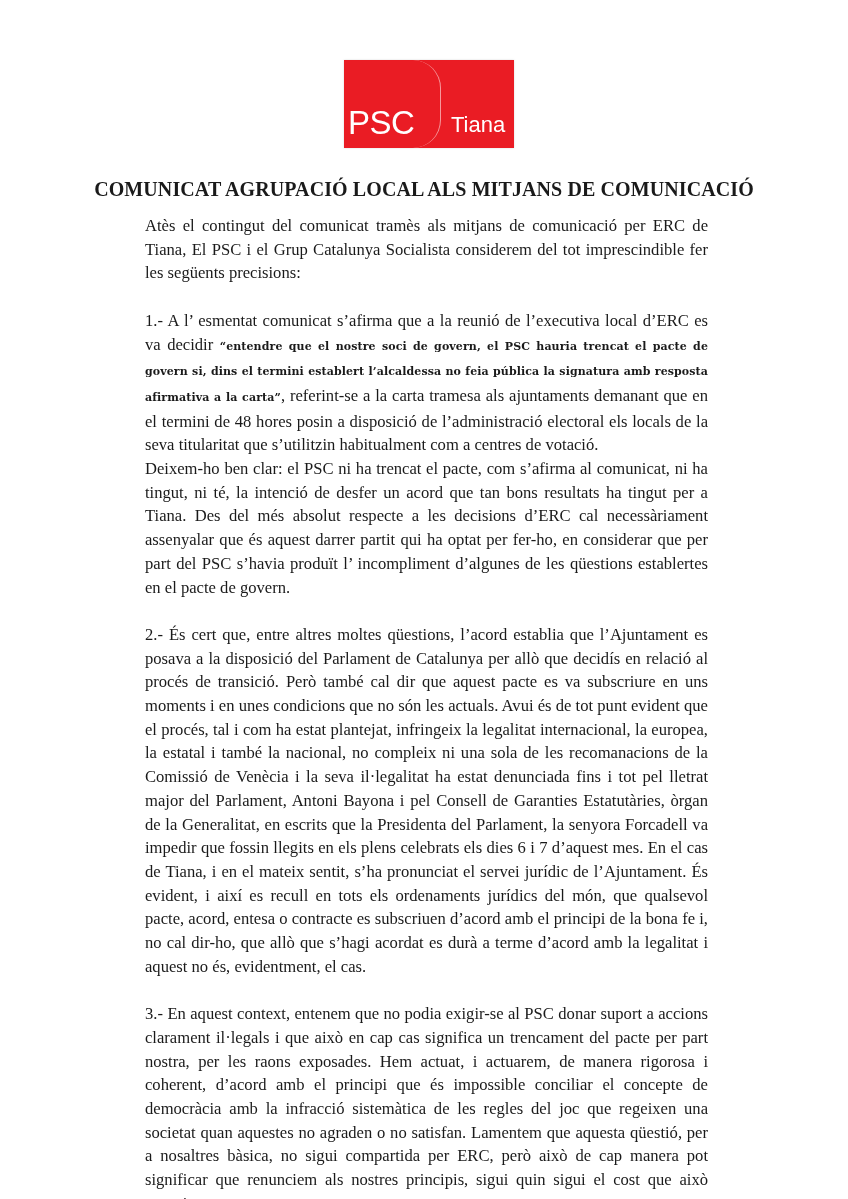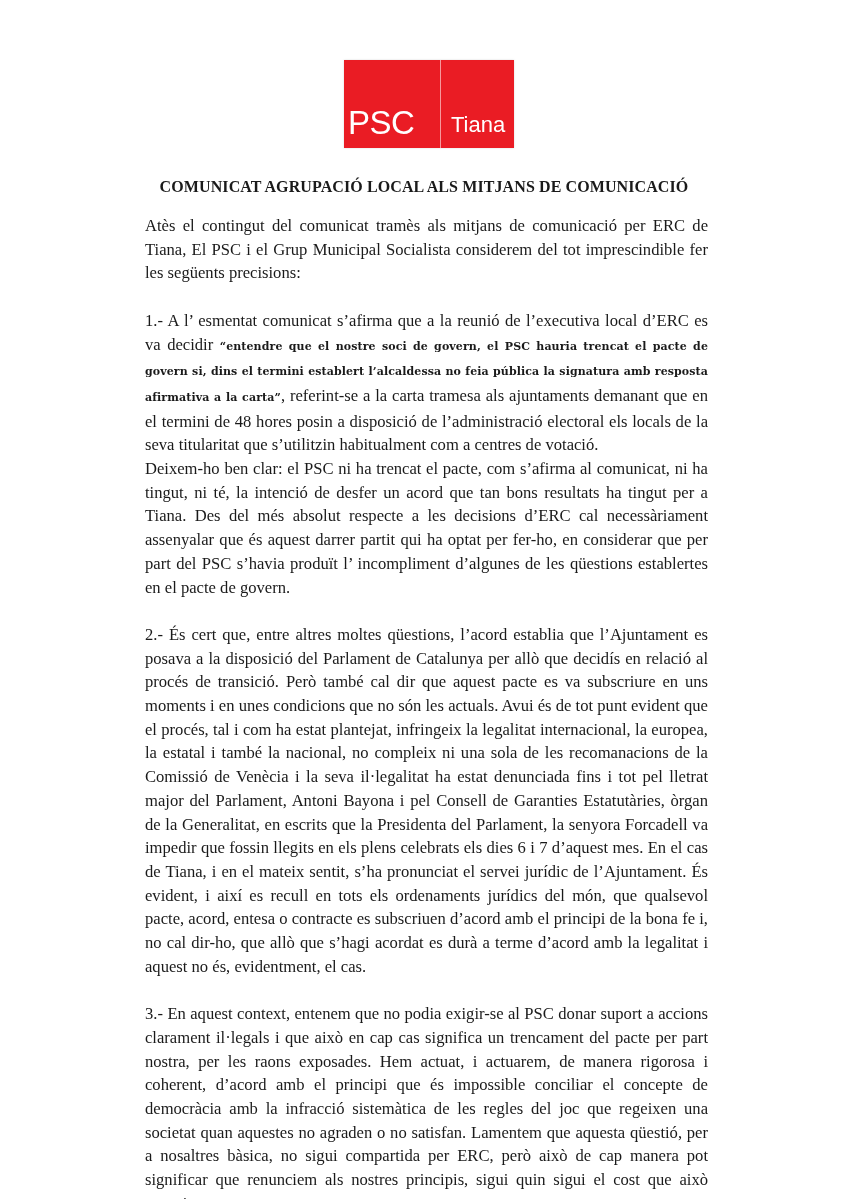--- a/index.html
+++ b/index.html
@@ -23,20 +23,21 @@
       height: 88px;
       background: #ea1c24;
       display: flex;
       box-shadow: 0 0 2px rgba(0,0,0,0.15);
     }
     .logo-left {
       width: 96px;
       height: 100%;
       position: relative;
       border-right: 1px solid rgba(255,255,255,0.55);
+      border-radius: 28px;
     }
     .logo-right {
       flex: 1;
       position: relative;
       text-align: center;
     }
     .logo-psc {
       position: absolute;
       left: 4px;
       bottom: 9px;
@@ -57,21 +58,21 @@
       line-height: 1;
     }
     .title {
       position: absolute;
       left: 0;
       width: 848px;
       top: 178px;
       text-align: center;
       font-family: "Liberation Serif", serif;
       font-weight: bold;
-      font-size: 16px;
+      font-size: 20px;
       letter-spacing: 0.1px;
       margin: 0;
     }
     .content {
       position: absolute;
       left: 145px;
       top: 214px;
       width: 563px;
       font-family: "Liberation Serif", serif;
       font-size: 16.6px;
@@ -99,21 +100,21 @@
     <span class="logo-psc">PSC</span>
   </div>
   <div class="logo-right">
     <span class="logo-tiana">Tiana</span>
   </div>
 </div>
 
 <h1 class="title">COMUNICAT AGRUPACIÓ LOCAL ALS MITJANS DE COMUNICACIÓ</h1>
 
 <div class="content">
-  <p>Atès el contingut del comunicat tramès als mitjans de comunicació per ERC de Tiana, El PSC i el Grup Municipal Socialista considerem del tot imprescindible fer les següents precisions:</p>
+  <p>Atès el contingut del comunicat tramès als mitjans de comunicació per ERC de Tiana, El PSC i el Grup Catalunya Socialista considerem del tot imprescindible fer les següents precisions:</p>
   <div class="gap"></div>
 
   <p><span>1.- A l’ esmentat comunicat  s’afirma que a la reunió de l’executiva local d’ERC es va decidir </span><span class="bold">“entendre que el nostre soci de govern, el PSC hauria trencat el pacte de govern si, dins el termini establert l’alcaldessa no feia pública la signatura amb resposta afirmativa a la carta”</span><span>, referint-se a la carta tramesa als ajuntaments demanant que en el termini de 48 hores posin a disposició de l’administració electoral els locals de la seva titularitat que s’utilitzin habitualment com a centres de votació.</span></p>
   <p>Deixem-ho ben clar: el PSC ni ha trencat el pacte, com s’afirma al comunicat, ni ha tingut, ni té, la intenció de desfer un acord que tan bons resultats ha tingut per a Tiana. Des del més absolut respecte a les decisions d’ERC cal necessàriament assenyalar que és aquest darrer partit qui ha optat per fer-ho, en considerar que per part del PSC s’havia produït l’ incompliment d’algunes de les qüestions establertes en el pacte de govern.</p>
   <div class="gap"></div>
 
   <p>2.- És cert que, entre altres moltes qüestions, l’acord establia que l’Ajuntament es posava a la disposició del Parlament de Catalunya per allò que decidís en relació al procés de transició. Però també cal dir que aquest pacte es va subscriure en uns moments i en unes condicions que no són les actuals. Avui és de tot punt evident que el procés, tal i com ha estat plantejat,  infringeix la legalitat internacional, la europea, la estatal i també la nacional, no compleix ni una sola de les recomanacions de la Comissió de Venècia i la seva il·legalitat  ha estat denunciada fins i tot pel lletrat major del Parlament, Antoni Bayona i pel Consell de Garanties Estatutàries, òrgan de la Generalitat, en escrits que la Presidenta del Parlament, la senyora Forcadell va impedir que fossin llegits en els plens celebrats els dies 6 i 7 d’aquest mes. En el cas de Tiana, i en el mateix sentit, s’ha pronunciat el servei jurídic de l’Ajuntament. És evident, i així es recull en tots els ordenaments jurídics del món,  que qualsevol pacte, acord, entesa o contracte es subscriuen d’acord amb el principi de la bona fe i, no cal dir-ho, que allò que s’hagi acordat es durà a terme d’acord amb la legalitat i aquest no és, evidentment, el cas.</p>
   <div class="gap"></div>
 
   <p>3.- En aquest context, entenem que no podia exigir-se al PSC donar suport a accions clarament il·legals i que això en cap cas significa un trencament del pacte per part nostra, per les raons exposades. Hem actuat, i actuarem, de manera rigorosa i coherent, d’acord amb el principi que és impossible conciliar el concepte de democràcia amb la infracció sistemàtica de les regles del joc que regeixen una societat quan aquestes no agraden o no satisfan. Lamentem que aquesta qüestió, per a  nosaltres bàsica, no sigui compartida per ERC, però això de cap manera pot significar que renunciem als nostres principis, sigui quin sigui el cost que això suposi.</p>

